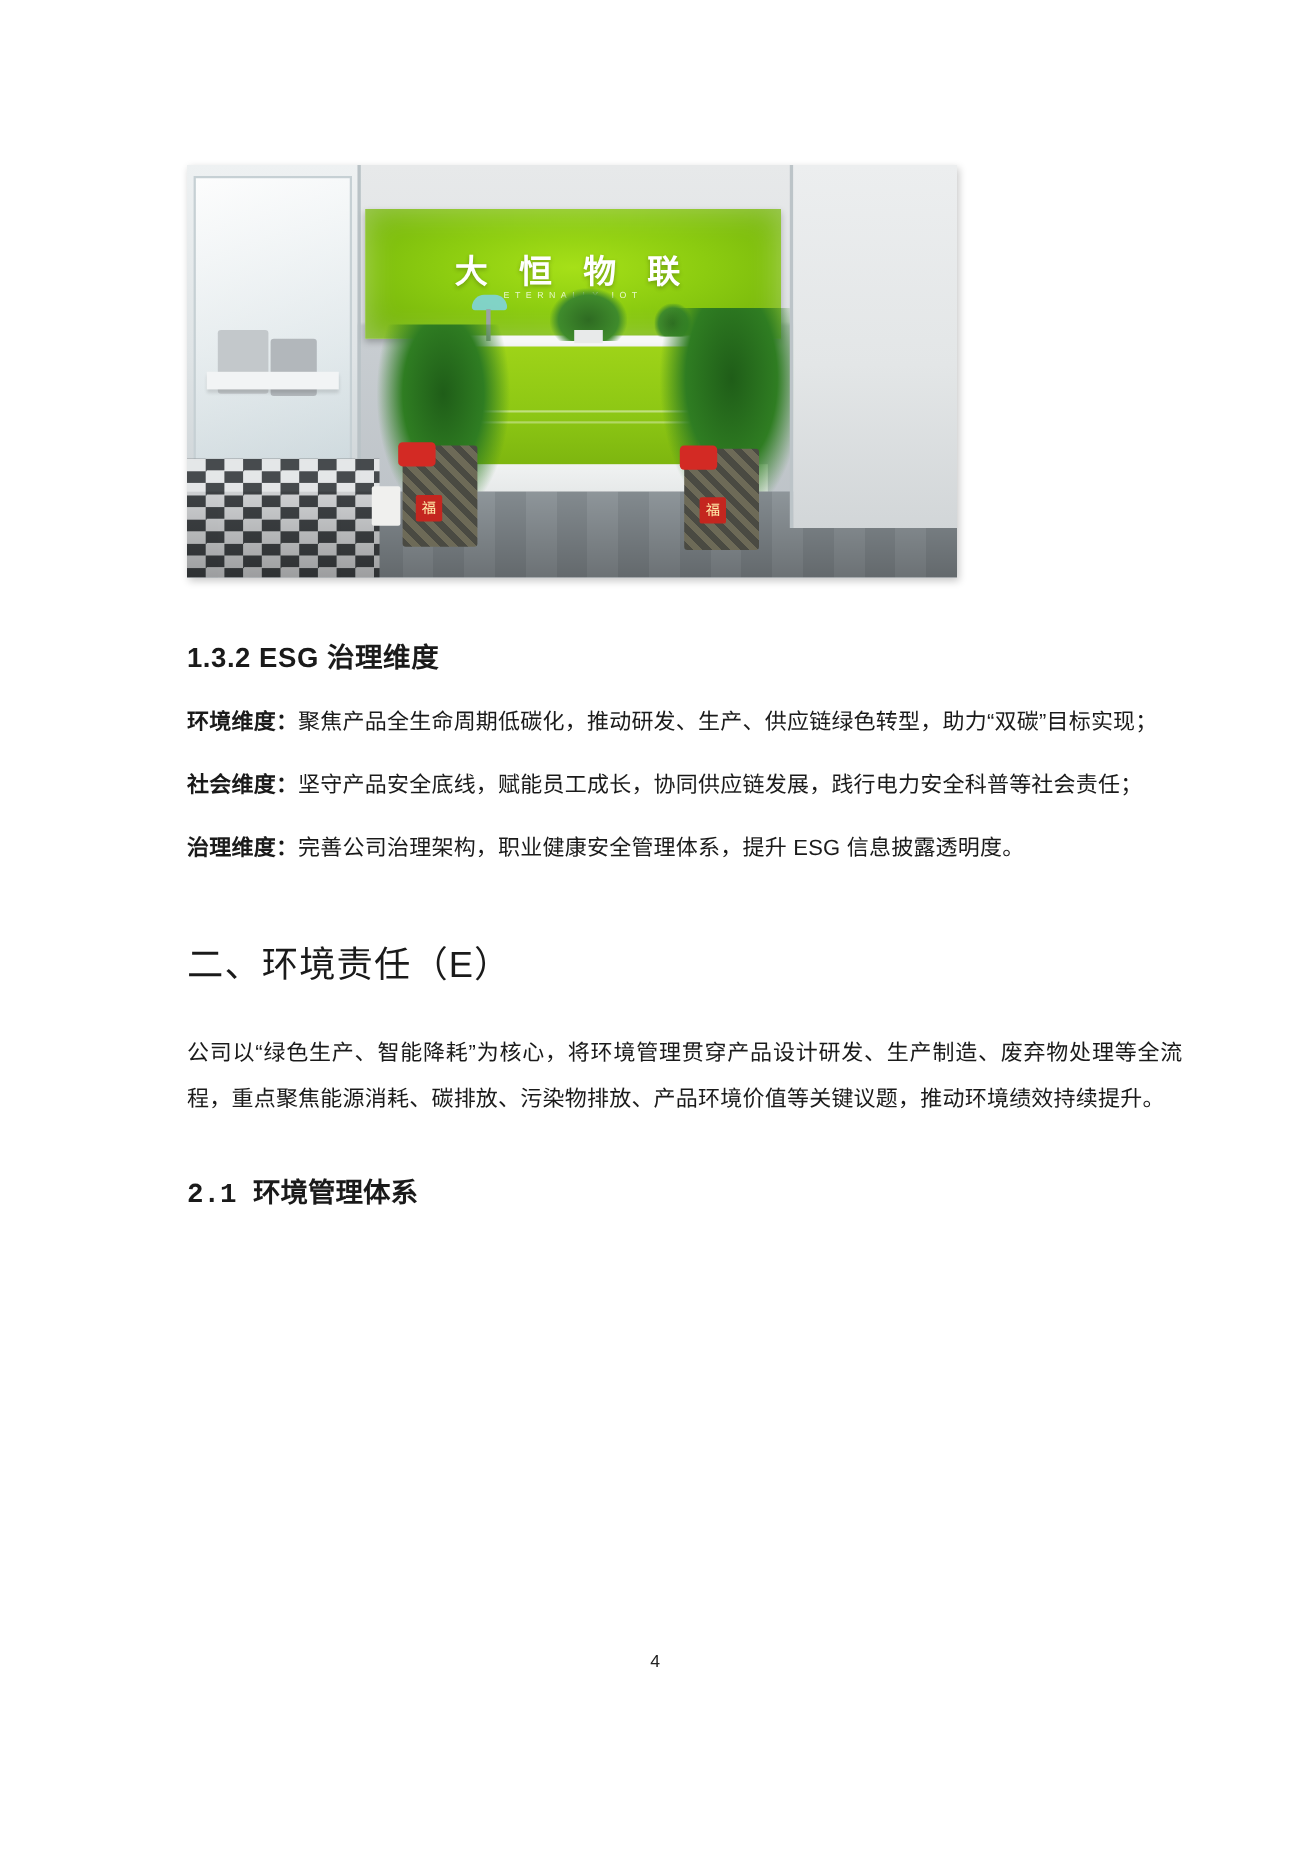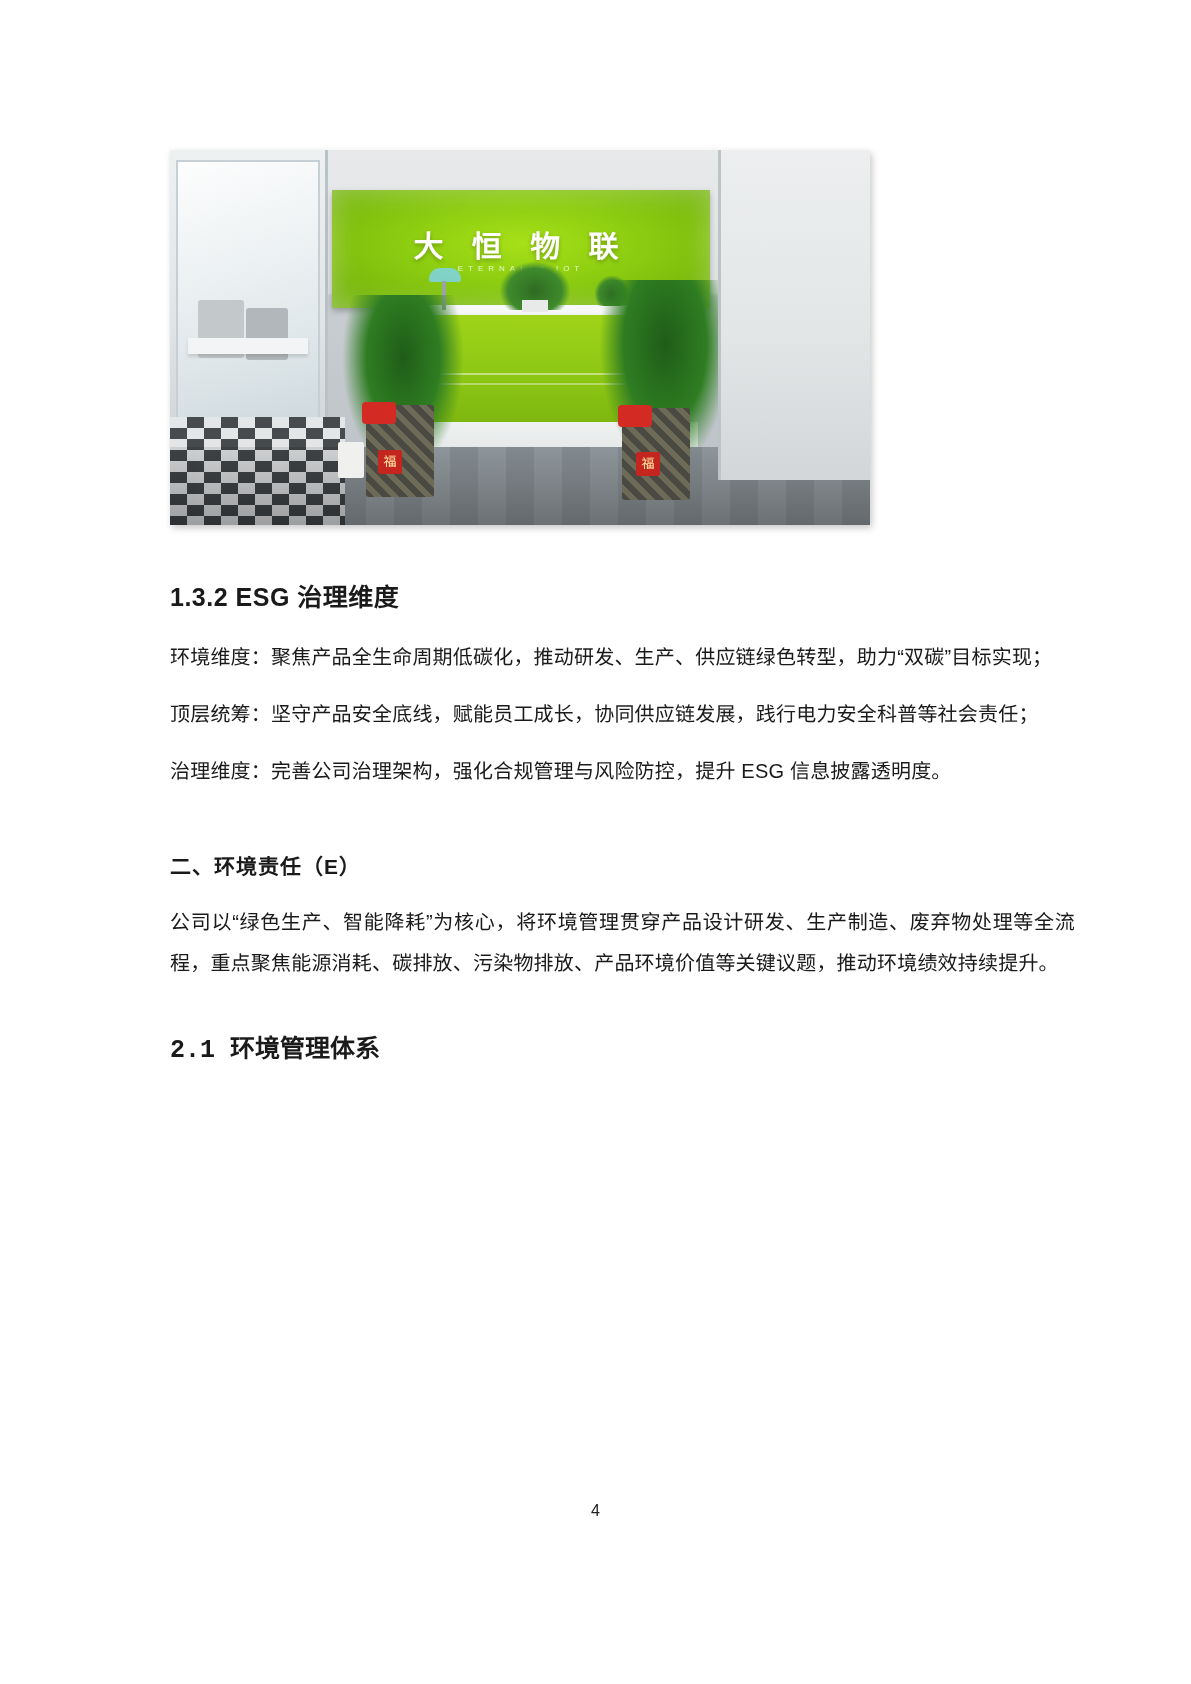--- a/index.html
+++ b/index.html
@@ -197,39 +197,39 @@
   }
 
   
   h3.sec {
     font-size: 25px;
     font-weight: bold;
     margin: 52px 0 24px 0;
     letter-spacing: .5px;
   }
   h2.big {
-    font-size: 21px;
-    font-weight: bold;
-    margin: 58px 0 22px 0;
+    font-size: 33px;
+    font-weight: normal;
+    margin: 58px 0 40px 0;
     letter-spacing: 1px;
   }
   h3.sub {
     font-size: 25px;
     font-weight: bold;
     margin: 44px 0 22px 0;
     font-family: Liberation Mono, monospace;
   }
   p.body {
     font-size: 20px;
     line-height: 41px;
     margin: 0 0 16px 0;
     text-align: justify;
     letter-spacing: .2px;
   }
-  p.body b { font-weight: normal; margin-top: 28px; }
+  p.body b { font-weight: bold; margin-top: 28px; }
   .pagenum {
     position: absolute;
     left: 0; right: 0;
     bottom: 72px;
     text-align: center;
     font-size: 16px;
     color: #222;
   }
 </style>
 </head>
@@ -280,24 +280,24 @@
       <div class="bag"></div>
       <div class="wall-right"></div>
     </div>
   </div>
 
   <h3 class="sec">1.3.2 ESG 治理维度</h3>
   <p class="body">
     <b>环境维度：</b><span>聚焦产品全生命周期低碳化，推动研发、生产、供应链绿色转型，助力“双碳”目标实现；</span>
   </p>
   <p class="body">
-    <b>顶层统筹：</b><span>坚守产品安全底线，赋能员工成长，协同供应链发展，践行电力安全科普等社会责任；</span>
+    <b>社会维度：</b><span>坚守产品安全底线，赋能员工成长，协同供应链发展，践行电力安全科普等社会责任；</span>
   </p>
   <p class="body">
-    <b>治理维度：</b><span>完善公司治理架构，强化合规管理与风险防控，提升 ESG 信息披露透明度。</span>
+    <b>治理维度：</b><span>完善公司治理架构，职业健康安全管理体系，提升 ESG 信息披露透明度。</span>
   </p>
 
   <h2 class="big">二、环境责任（E）</h2>
   <p class="body">公司以“绿色生产、智能降耗”为核心，将环境管理贯穿产品设计研发、生产制造、废弃物处理等全流程，重点聚焦能源消耗、碳排放、污染物排放、产品环境价值等关键议题，推动环境绩效持续提升。</p>
 
   <h3 class="sub">2.1 环境管理体系</h3>
 
 
   <div class="pagenum">4</div>
 </div>

